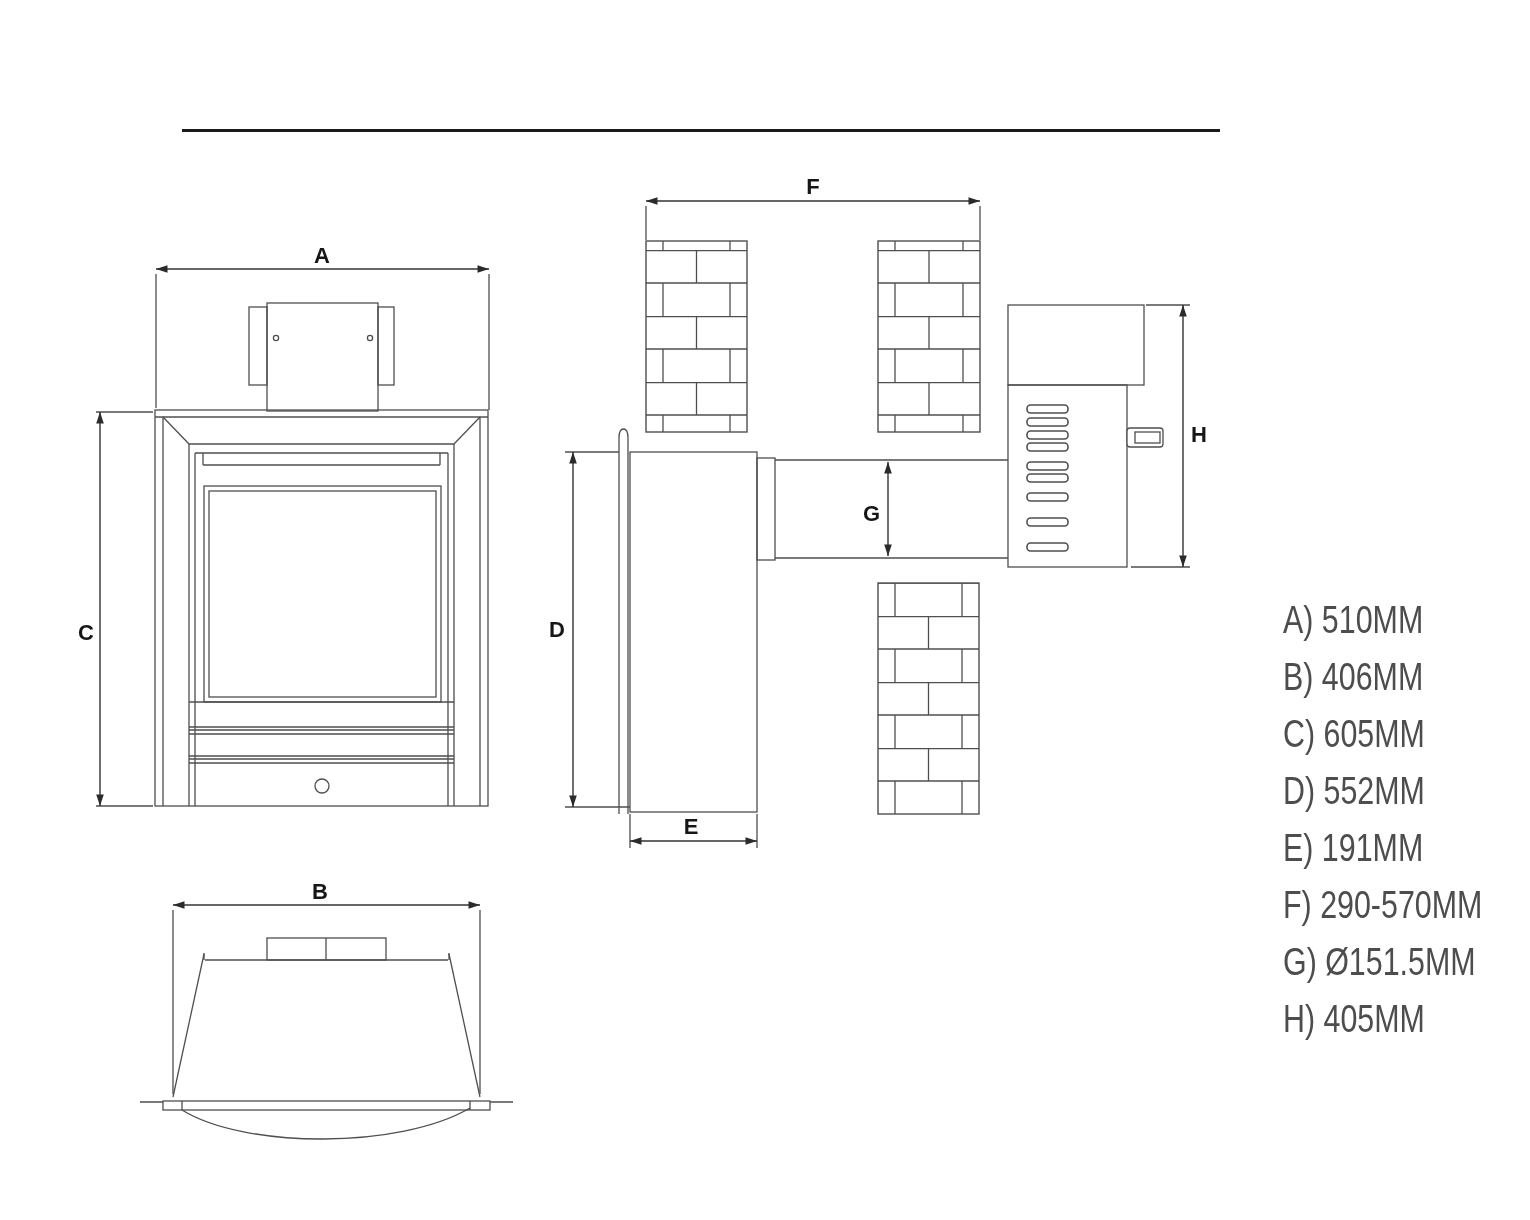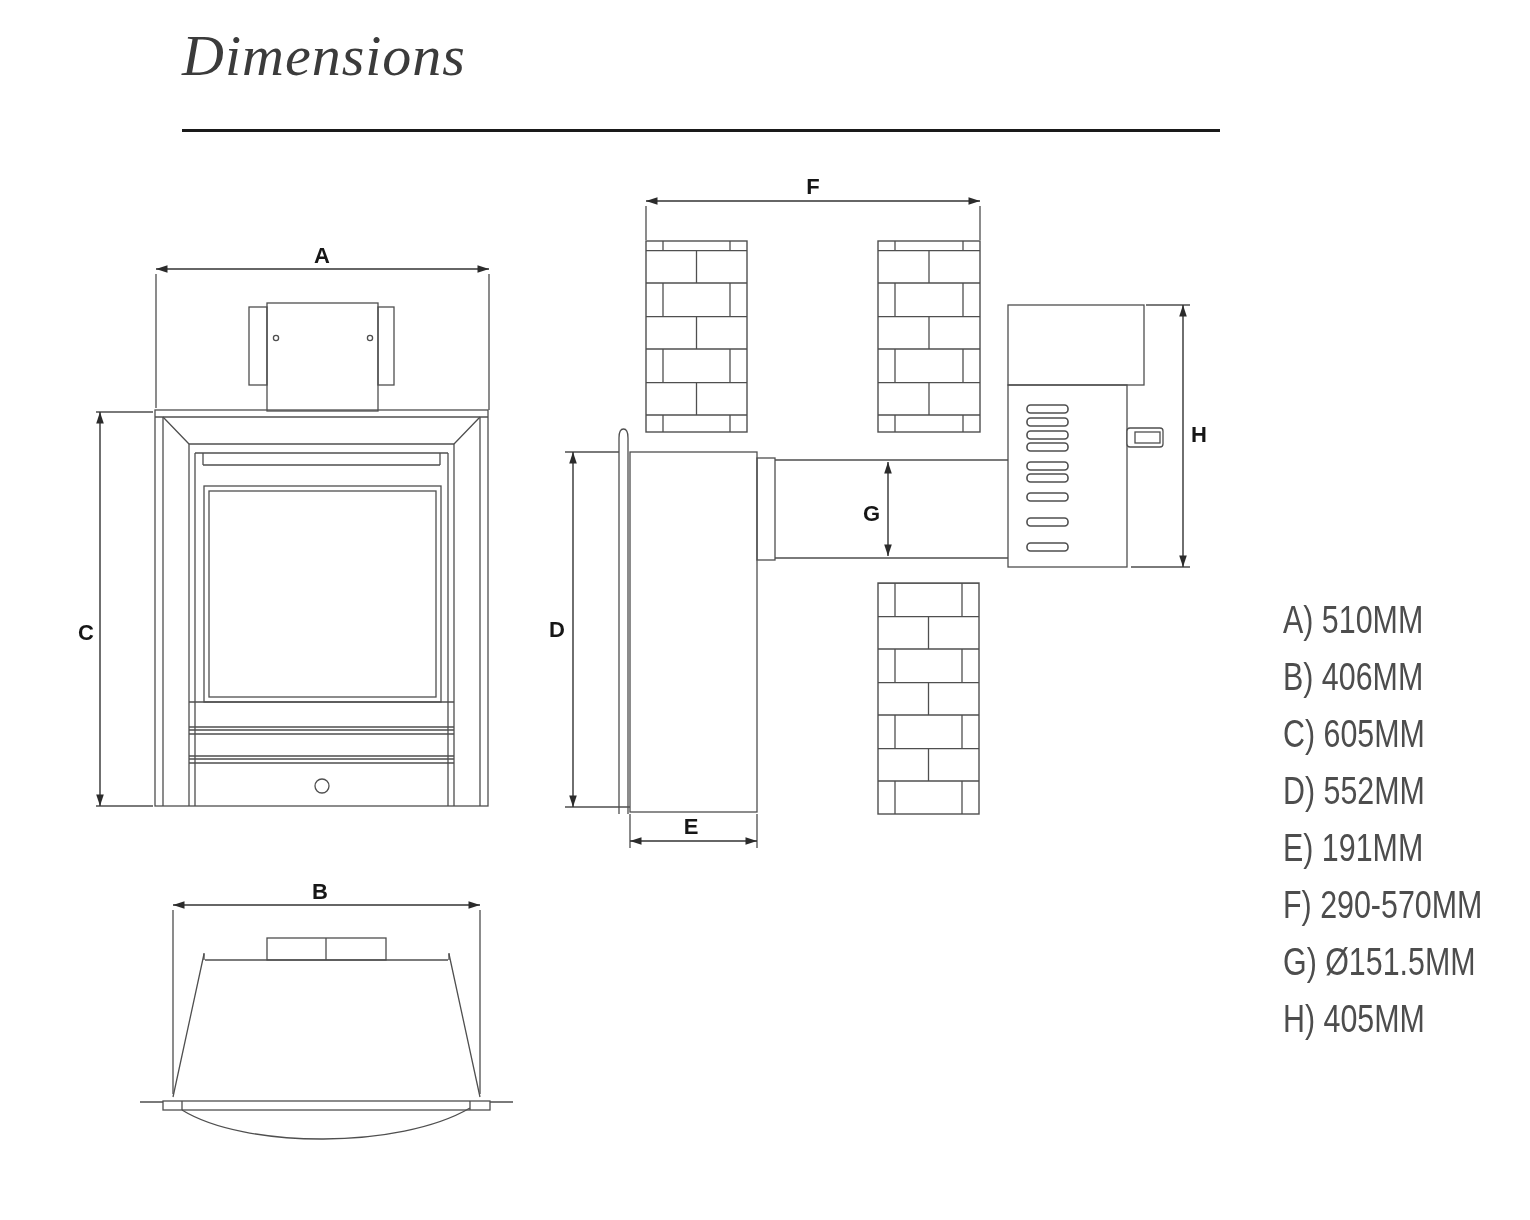--- a/index.html
+++ b/index.html
@@ -18,21 +18,20 @@
   .dim-list{position:absolute;left:1283px;top:592px;}
   .dim-item{height:57px;display:flex;align-items:center;}
   .dim-item span{font-family:"Liberation Sans",sans-serif;font-size:38px;color:#4d4d4d;
                  white-space:nowrap;transform:scaleX(0.8);transform-origin:0 50%;}
 </style>
 </head>
 <body>
 
 <div class="page">
 
-  <h1 class="title">Dimensions</h1>
   <div class="rule"></div>
 
   <svg class="drawing-svg" width="1530" height="1220" viewBox="0 0 1530 1220">
     <defs>
       <marker id="ae" markerWidth="14" markerHeight="10" refX="12.5" refY="5" orient="auto" markerUnits="userSpaceOnUse">
         <path d="M1,1.2 L12.5,5 L1,8.8 Z" fill="#2b2b2b"></path>
       </marker>
       <marker id="as" markerWidth="14" markerHeight="10" refX="1.5" refY="5" orient="auto" markerUnits="userSpaceOnUse">
         <path d="M13,1.2 L1.5,5 L13,8.8 Z" fill="#2b2b2b"></path>
       </marker>

